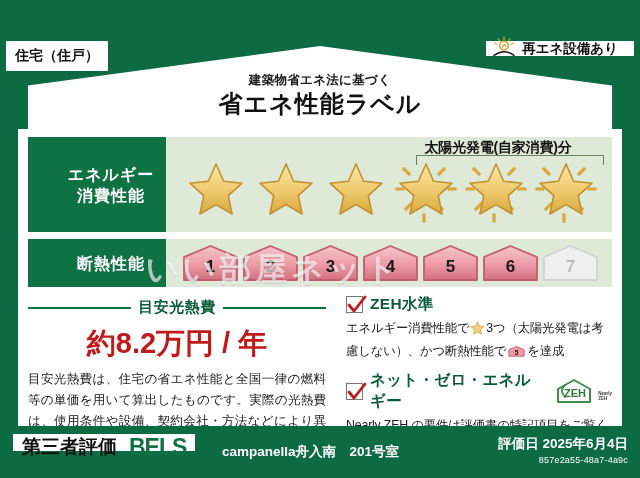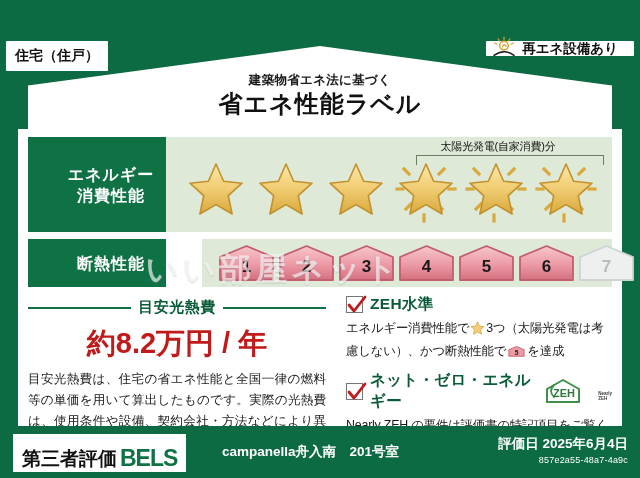--- a/index.html
+++ b/index.html
@@ -62,30 +62,30 @@
   .perf-label {
     background: #0f7245; color: #ffffff; font-weight: bold;
     display: flex; flex-direction: column; align-items: center; justify-content: center;
     text-align: center; font-size: 16px; line-height: 21px; letter-spacing: 1px;
     flex: 0 0 138px;
     padding-left: 28px;
   }
   .perf-body { flex: 1; background: #dfe9d8; position: relative; }
 
   #row-energy { top: 8px; height: 95px; }
-  #row-insul  { top: 110px; height: 48px; gap: 36px; }
+  #row-insul  { top: 110px; height: 48px; }
 
   
   #solar-bracket {
     position: absolute; right: 8px; top: 18px; width: 188px; height: 10px;
     border: 1.6px solid #6d7f63; border-bottom: none;
   }
   #solar-bracket-label {
     position: absolute; right: 14px; top: 2px; width: 200px;
-    font-size: 11px; font-weight: normal; color: #111; text-align: center;
+    font-size: 14px; font-weight: bold; color: #111; text-align: center;
     letter-spacing: -.2px;
   }
 
   
   #stars { position: absolute; left: 16px; top: 16px; display: flex; gap: 2px; }
   .star-cell { position: relative; width: 68px; height: 70px; }
   .star-svg { position: absolute; left: 5px; top: 8px; }
   .sparkle { position: absolute; left: 0; top: 0; }
 
   
@@ -120,31 +120,31 @@
   .zeh-title-line { display: flex; align-items: center; gap: 7px; }
   .checkbox {
     width: 17px; height: 17px; border: 1.6px solid #777; background: #fff;
     position: relative; flex: 0 0 17px;
   }
   .checkbox svg { position: absolute; left: -1px; top: -3px; }
   .zeh-title { font-size: 15.5px; font-weight: bold; color: #0a5c38; letter-spacing: .3px; }
   .zeh-desc { font-size: 12.4px; color: #1a1a1a; line-height: 20px; margin-top: 3px; letter-spacing: -.2px;}
   .inline-star { vertical-align: -3px; margin: 0 1px; }
   .inline-house { vertical-align: -4px; margin: 0 2px; }
-  #zeh-logo { margin-left: 4px; display: inline-flex; align-items: flex-end; gap: 16px; }
+  #zeh-logo { margin-left: 4px; display: inline-flex; align-items: flex-end; gap: 5px; }
   #zeh-logo .cap { font-size: 4.5px; color: #3a3a3a; line-height: 5px; font-weight: bold; padding-bottom: 3px;}
 
   
   #footer {
     position: absolute; left: 0; bottom: 0; width: 640px; height: 52px;
     background: #0c6b43;
   }
   #bels-box {
-    position: absolute; left: 13px; top: 8px; height: 38px;
-    background: #ffffff; display: flex; align-items: flex-end; gap: 3px;
+    position: absolute; left: 13px; top: 8px; height: 17px;
+    background: #ffffff; display: flex; align-items: flex-start; gap: 12px;
     padding: 0 9px;
   }
   #bels-jp { font-size: 19px; font-weight: bold; color: #111; letter-spacing: 0px; }
   #bels-en { font-size: 23px; font-weight: bold; color: #0f7245; letter-spacing: -1px; }
   #property {
     position: absolute; left: 222px; top: 17px;
     font-size: 13.5px; color: #ffffff; font-weight: bold; letter-spacing: 0px;
   }
   #eval-block { position: absolute; right: 12px; top: 9px; text-align: right; }
   #eval-date { font-size: 13.5px; color: #ffffff; font-weight: bold; }

